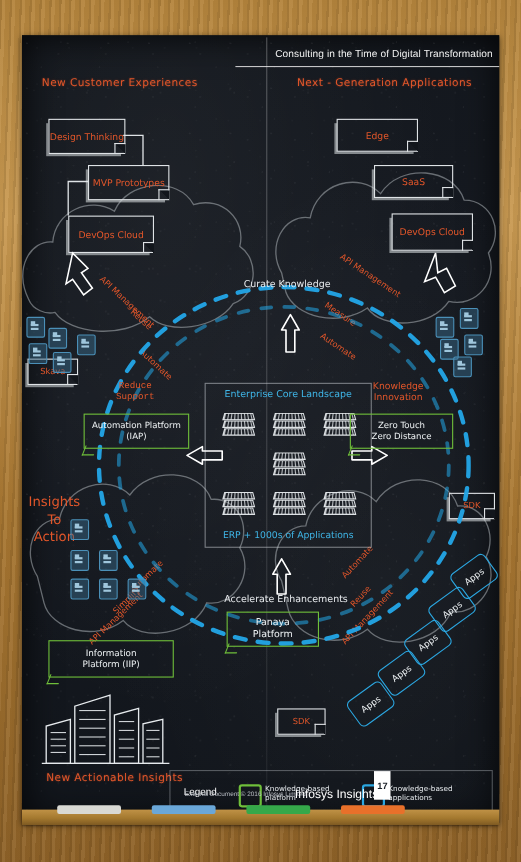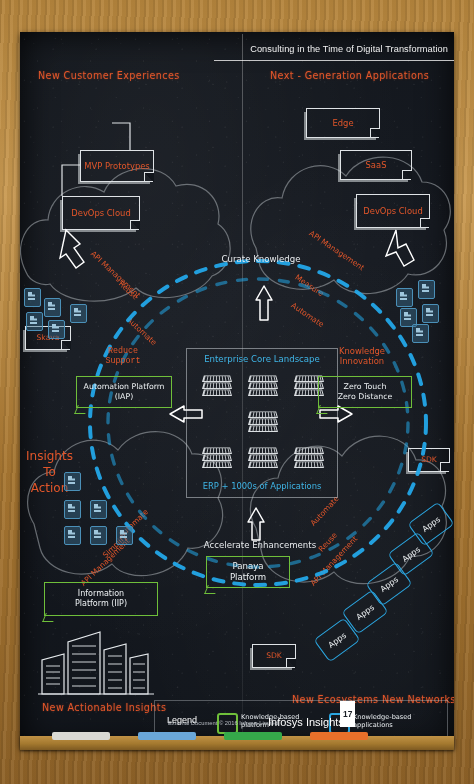--- a/index.html
+++ b/index.html
@@ -114,21 +114,20 @@
 
   <div class="board">
     <div class="divider"></div>
 
     <div class="hdr">Consulting in the Time of Digital Transformation</div>
     <div class="hdr-rule"></div>
 
     <div class="zone-title" style="left:18px;top:38px;">New Customer Experiences</div>
     <div class="zone-title" style="left:250px;top:38px;">Next - Generation Applications</div>
     <div class="zone-title" style="left:22px;top:670px;">New Actionable Insights</div>
-    <div class="zone-title" style="left:272px;top:662px;">New Ecosystems New Networks</div>
 
     <svg style="position:absolute;left:0;top:0;width:434px;height:716px;">
       <g fill="none" stroke="rgba(205,210,215,.45)" stroke-width="1.2">
 
         <path d="M6 240 C -8 212 8 186 28 188 C 30 160 62 146 84 160 C 96 132 142 128 156 154
                  C 182 146 204 168 198 192 C 216 204 214 236 192 244 C 176 268 132 272 116 256
                  C 92 276 44 272 30 252 C 22 254 10 250 6 240 Z"></path>
 
         <path d="M236 216 C 222 192 238 162 262 166 C 268 134 306 124 326 144 C 344 116 392 120 402 150
                  C 428 150 438 180 424 198 C 434 224 412 248 388 242 C 372 266 328 268 314 248
@@ -137,20 +136,24 @@
         <path d="M14 492 C 0 470 10 440 34 440 C 40 410 78 398 98 418 C 116 392 162 394 172 422
                  C 196 420 208 446 198 466 C 212 490 192 520 168 516 C 156 546 108 552 92 532
                  C 66 552 26 540 20 516 Z"></path>
 
         <path d="M236 496 C 222 474 236 446 258 446 C 264 416 302 404 322 424 C 340 396 386 398 396 428
                  C 420 426 432 454 422 474 C 436 498 414 528 390 524 C 378 554 330 560 314 540
                  C 288 560 248 548 242 522 Z"></path>
       </g>
     </svg>
 
+    <div class="note" style="left:24px;top:76px;width:68px;height:30px;">
+      <span>Design Thinking</span>
+      <span class="fold"></span>
+    </div>
     <div class="note" style="left:60px;top:118px;width:72px;height:30px;">
       <span>MVP Prototypes</span>
       <span class="fold"></span>
     </div>
     <div class="note" style="left:42px;top:164px;width:76px;height:32px;">
       <span>DevOps Cloud</span>
       <span class="fold"></span>
     </div>
 
     <div class="note" style="left:286px;top:76px;width:72px;height:28px;">

